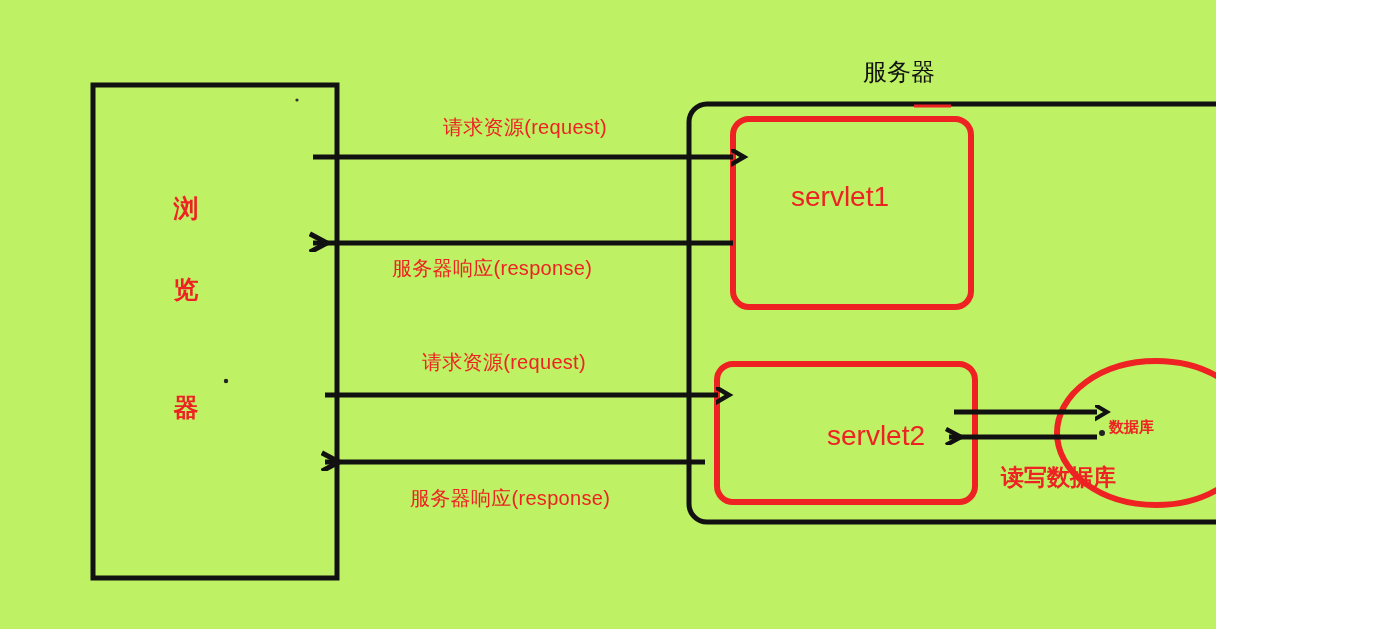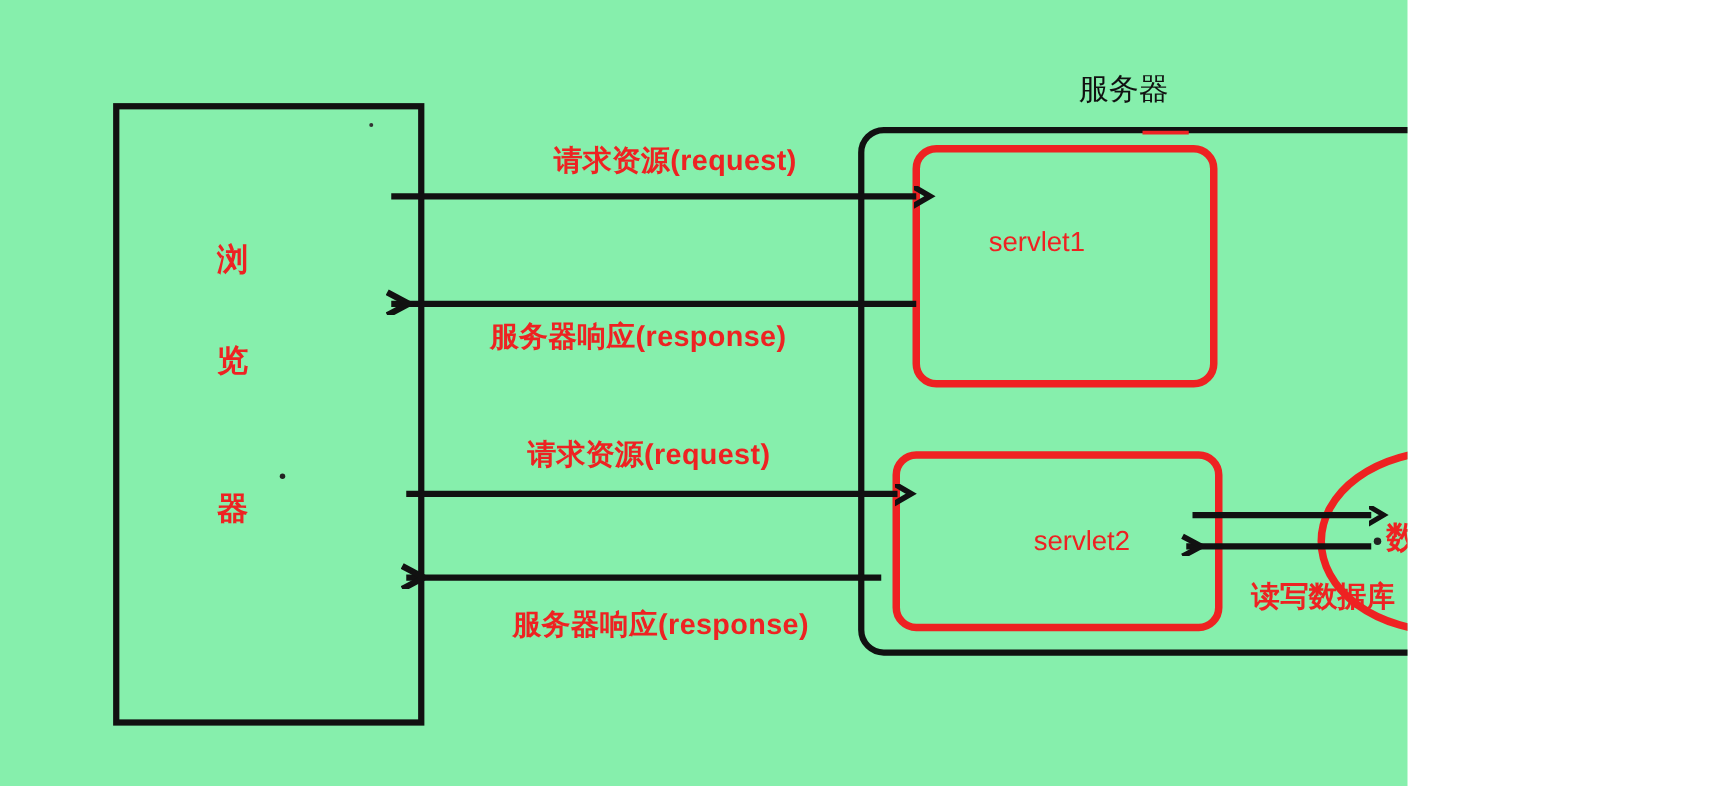--- a/index.html
+++ b/index.html
@@ -5,23 +5,23 @@
   html, body {
     margin: 0;
     padding: 0;
     background: #ffffff;
   }
   body {
     font-family: "Liberation Sans", "DejaVu Sans", sans-serif;
   }
   #canvas {
     position: relative;
-    width: 1126px;
+    width: 1216px;
     height: 629px;
-    background: #86efac;
+    background: #bef264;
     overflow: hidden;
   }
   .svg-layer {
     position: absolute;
     left: 0;
     top: 0;
     width: 1378px;
     height: 629px;
   }
   .lbl {
@@ -29,42 +29,41 @@
     white-space: nowrap;
     line-height: 1;
   }
   .lbl-red {
     color: #ee2222;
   }
   .lbl-black {
     color: #111111;
   }
   .flow-label {
-    font-size: 23px;
-    font-weight: bold;
+    font-size: 20px;
+    font-weight: normal;
     letter-spacing: 0.3px;
   }
   .servlet-label {
-    font-size: 22px;
+    font-size: 28px;
     font-weight: normal;
   }
   .server-title {
     font-size: 24px;
     font-weight: normal;
   }
   .browser-char {
     font-size: 25px;
     font-weight: bold;
     text-align: center;
     width: 40px;
   }
   .db-label {
-    font-size: 25px;
+    font-size: 15px;
     font-weight: bold;
-    font-family: Liberation Mono, monospace;
   }
   .rw-label {
     font-size: 23px;
     font-weight: bold;
   }
 </style>
 </head>
 <body>
 
 <div id="canvas">

